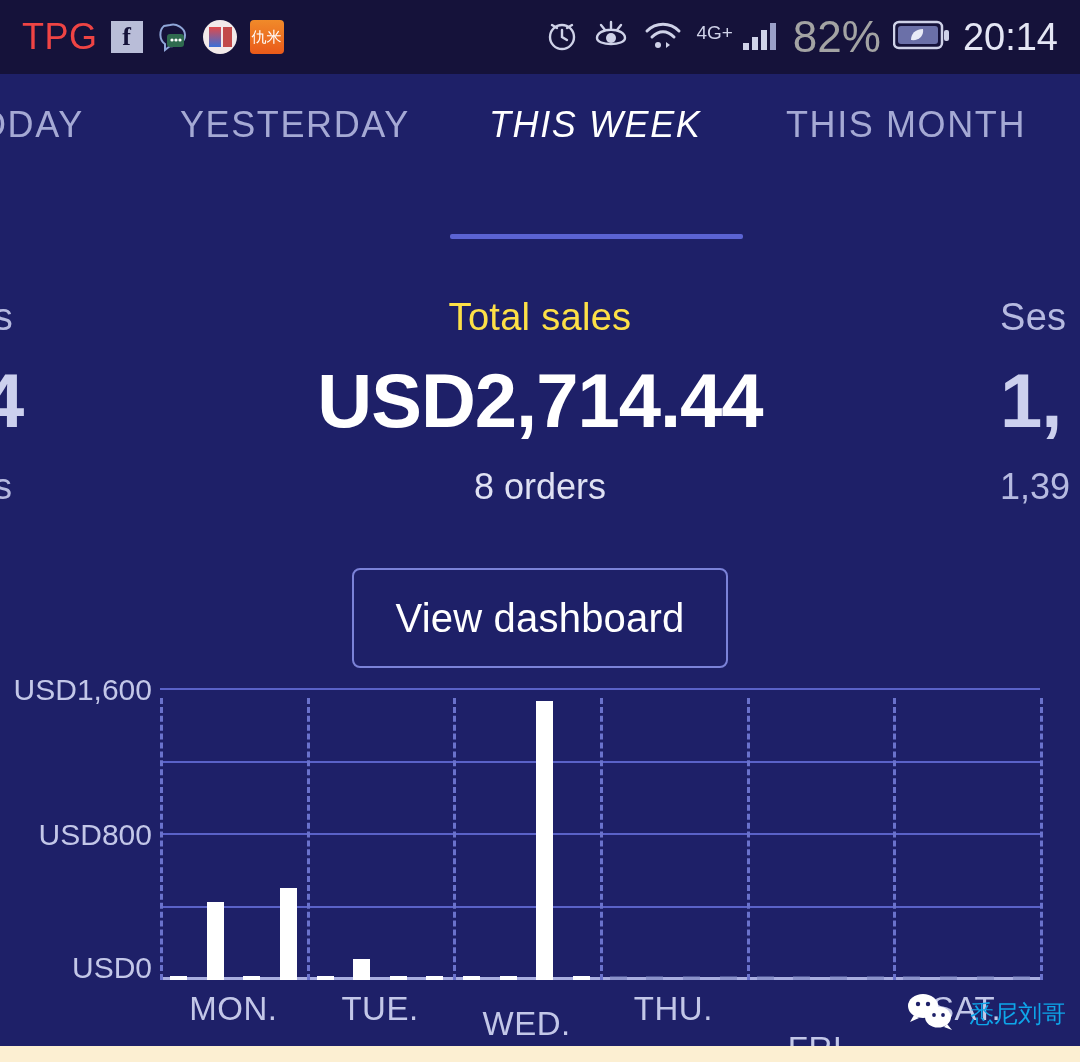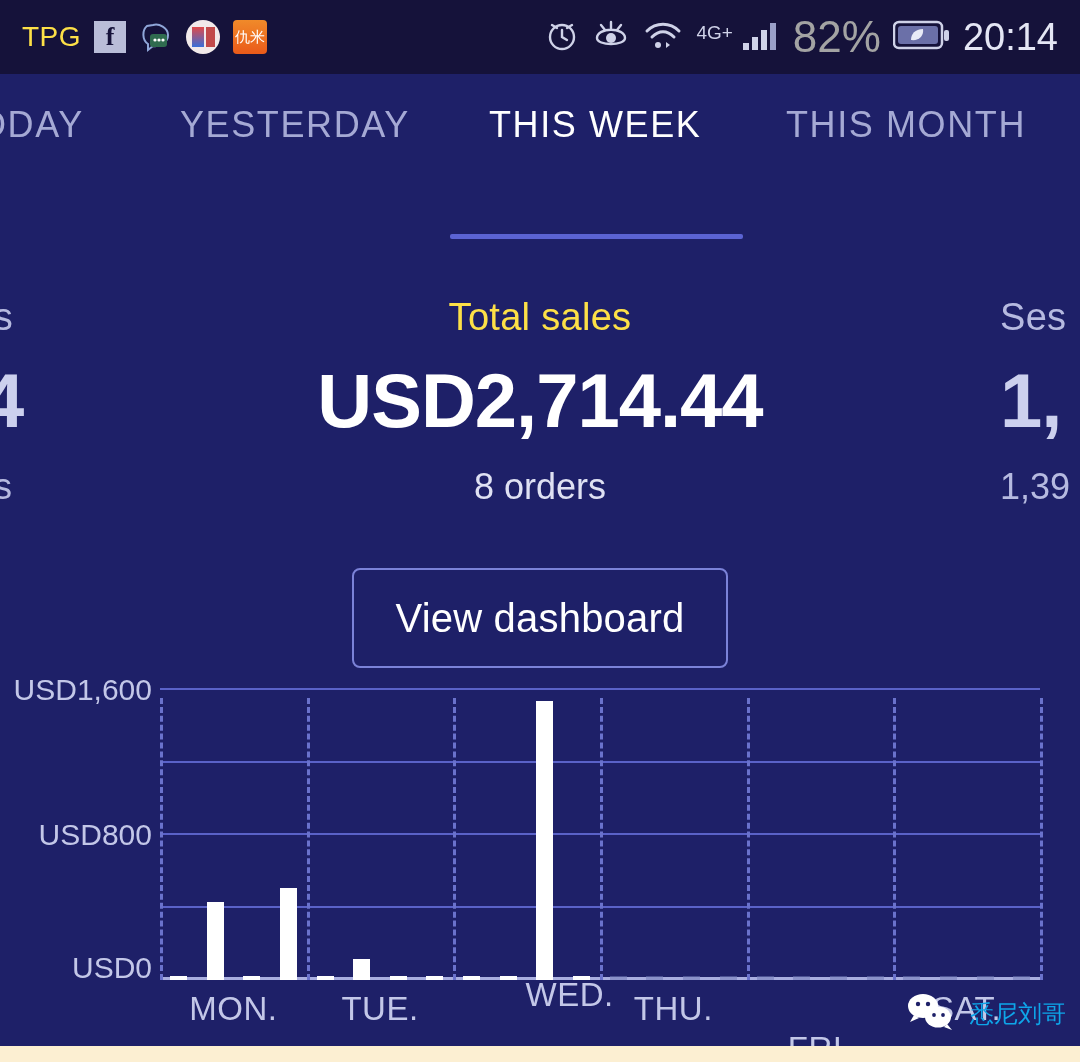--- a/index.html
+++ b/index.html
@@ -29,22 +29,22 @@
     background: #15123a;
     display: flex;
     align-items: center;
     justify-content: space-between;
     padding: 0 22px;
   }
   .sb-left { display: flex; align-items: center; gap: 13px; }
   .sb-right { display: flex; align-items: center; gap: 12px; }
 
   .carrier {
-    color: #fde047;
-    font-size: 28px;
+    color: #ef4444;
+    font-size: 36px;
     letter-spacing: 0.5px;
     font-family: "Liberation Sans", sans-serif;
   }
   .fb-ico {
     width: 32px; height: 32px;
     background: #b9bdd8;
     color: #15123a;
     font-size: 26px;
     font-weight: bold;
     line-height: 32px;
@@ -91,21 +91,21 @@
     height: 170px;
   }
   .tab {
     position: absolute;
     top: 30px;
     color: #a5a9d4;
     font-size: 36px;
     letter-spacing: 1.6px;
     white-space: nowrap;
   }
-  .tab.active { color: #ffffff; }
+  .tab.active { color: #ffffff; font-style: italic; }
   .tab-underline {
     position: absolute;
     height: 5px;
     background: #5b63d3;
     border-radius: 2px;
   }
 
   
   #cards {
     position: absolute;
@@ -382,21 +382,21 @@
         <div class="bar dim" title="USD8" style="left: 670px; width: 17px; height: 4px;"></div>
         <div class="bar dim" title="USD8" style="left: 707px; width: 17px; height: 4px;"></div>
         <div class="bar dim" title="USD8" style="left: 743px; width: 17px; height: 4px;"></div>
         <div class="bar dim" title="USD8" style="left: 780px; width: 17px; height: 4px;"></div>
         <div class="bar dim" title="USD8" style="left: 817px; width: 17px; height: 4px;"></div>
         <div class="bar dim" title="USD8" style="left: 853px; width: 17px; height: 4px;"></div>
       </div>
     <div id="x-axis">
         <div class="x-label" style="left: 233.333px; top: 300px;">MON.</div>
         <div class="x-label" style="left: 380px; top: 300px;">TUE.</div>
-        <div class="x-label" style="left: 526.667px; top: 286px; margin-left: 43px;">WED.</div>
+        <div class="x-label" style="left: 526.667px; top: 315px;">WED.</div>
         <div class="x-label" style="left: 673.333px; top: 300px;">THU.</div>
         <div class="x-label" style="left: 820px; top: 300px; margin-top: 40px;">FRI.</div>
         <div class="x-label" style="left: 966.667px; top: 300px;">SAT.</div>
       </div>
   </div>
 
   <div id="watermark">
     <span>
       <svg width="56" height="44" viewBox="0 0 56 44">
         <ellipse cx="19" cy="16" rx="15" ry="12" fill="#ffffff"></ellipse>

